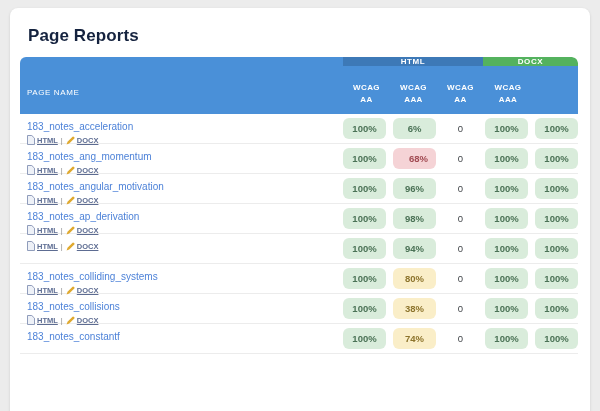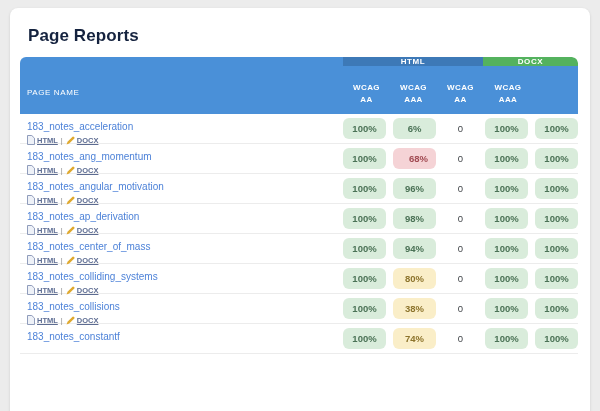--- a/index.html
+++ b/index.html
@@ -217,21 +217,20 @@
               <span class="badge success">100%</span>
             </div>
             <div class="cell w5">
               <span class="badge success">100%</span>
             </div>
           </div>
   </div>
 
   <div class="row">
     <div class="cell-name">
-      <a class="page-link">183_notes_center_of_mass</a>
       <div class="links">
         <span class="icon">
           <svg width="8" height="10" viewBox="0 0 8 10">
                   <path d="M0.5 0.5h4.3L7.5 3.2v6.3h-7z" fill="#eef1f7" stroke="#8391b3" stroke-width="0.9"></path>
                 </svg>
         </span>
         <a class="mini-link html-link">HTML</a>
         <span class="sep">|</span>
         <span class="icon">
           <svg width="9" height="9" viewBox="0 0 9 9">

